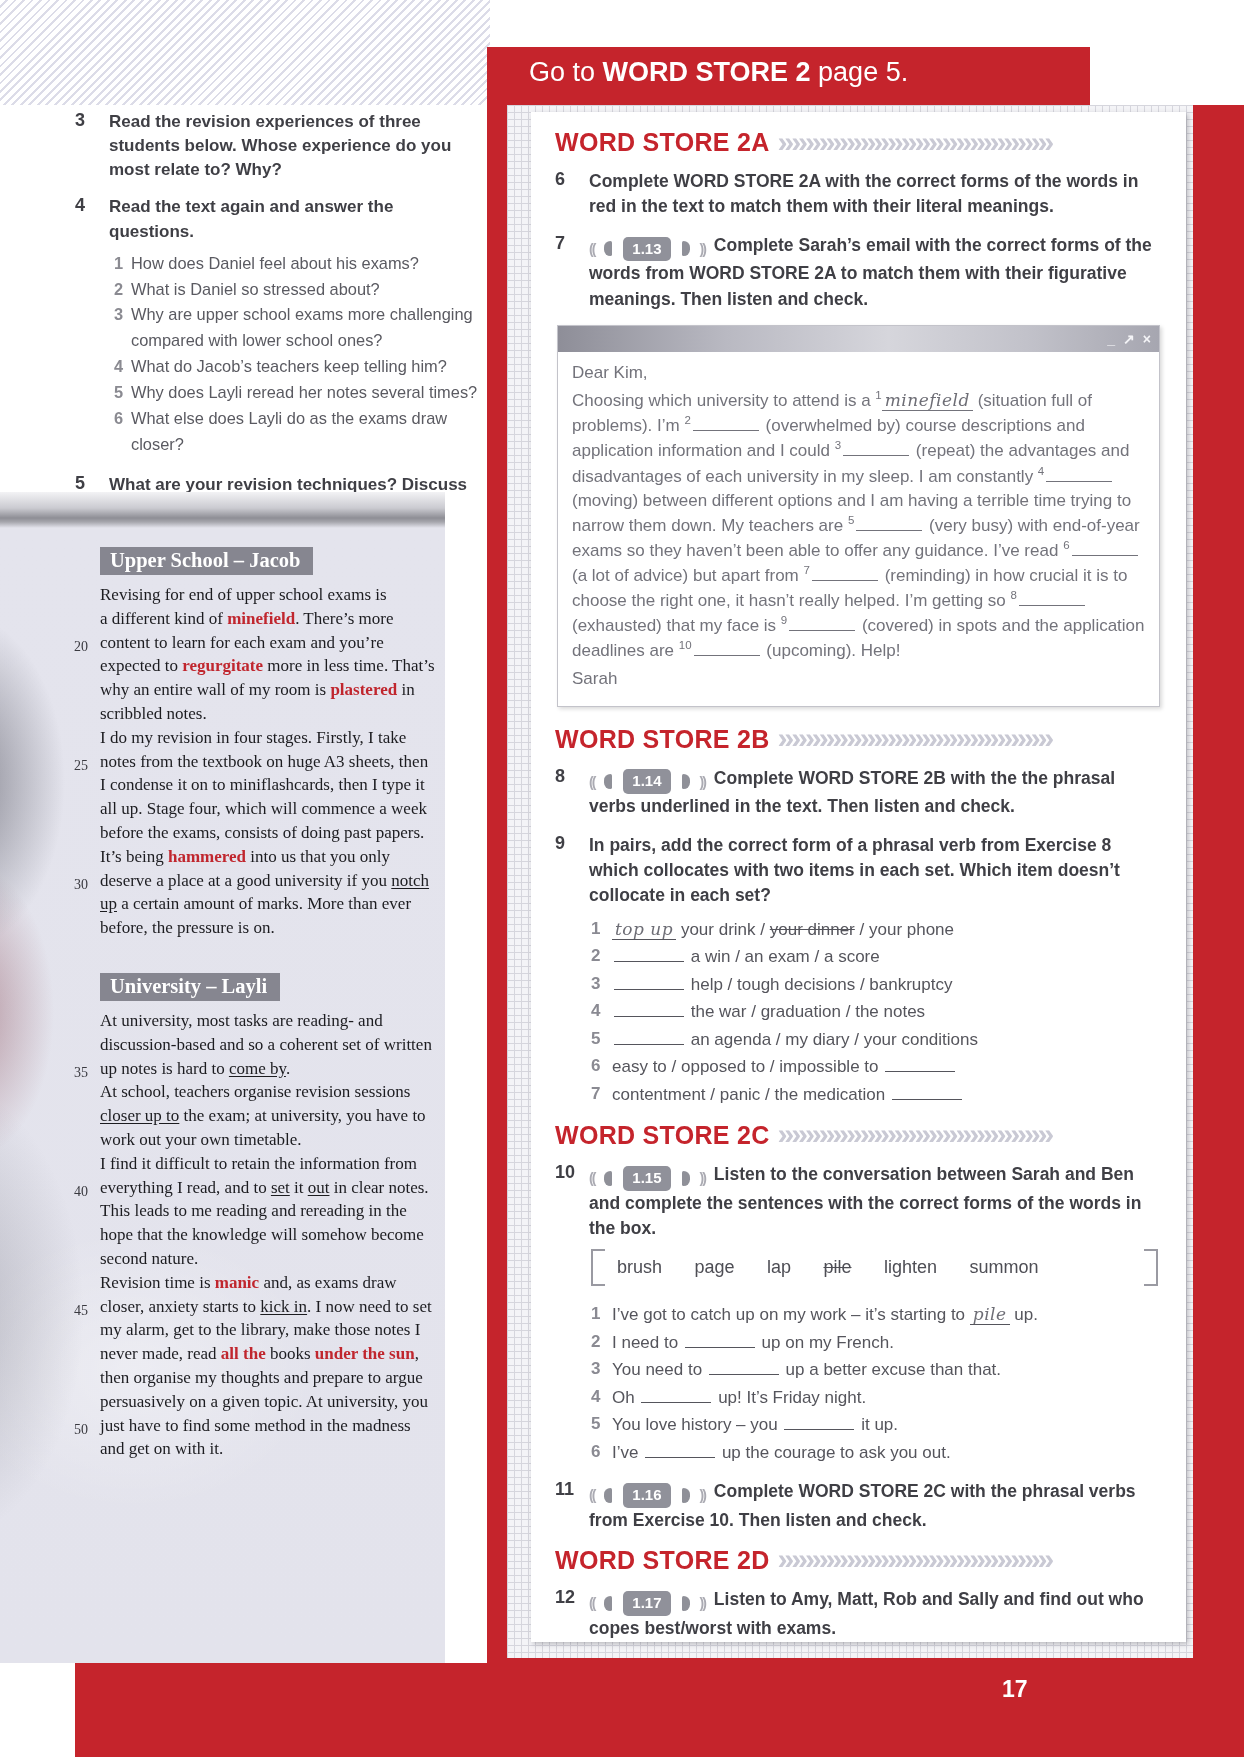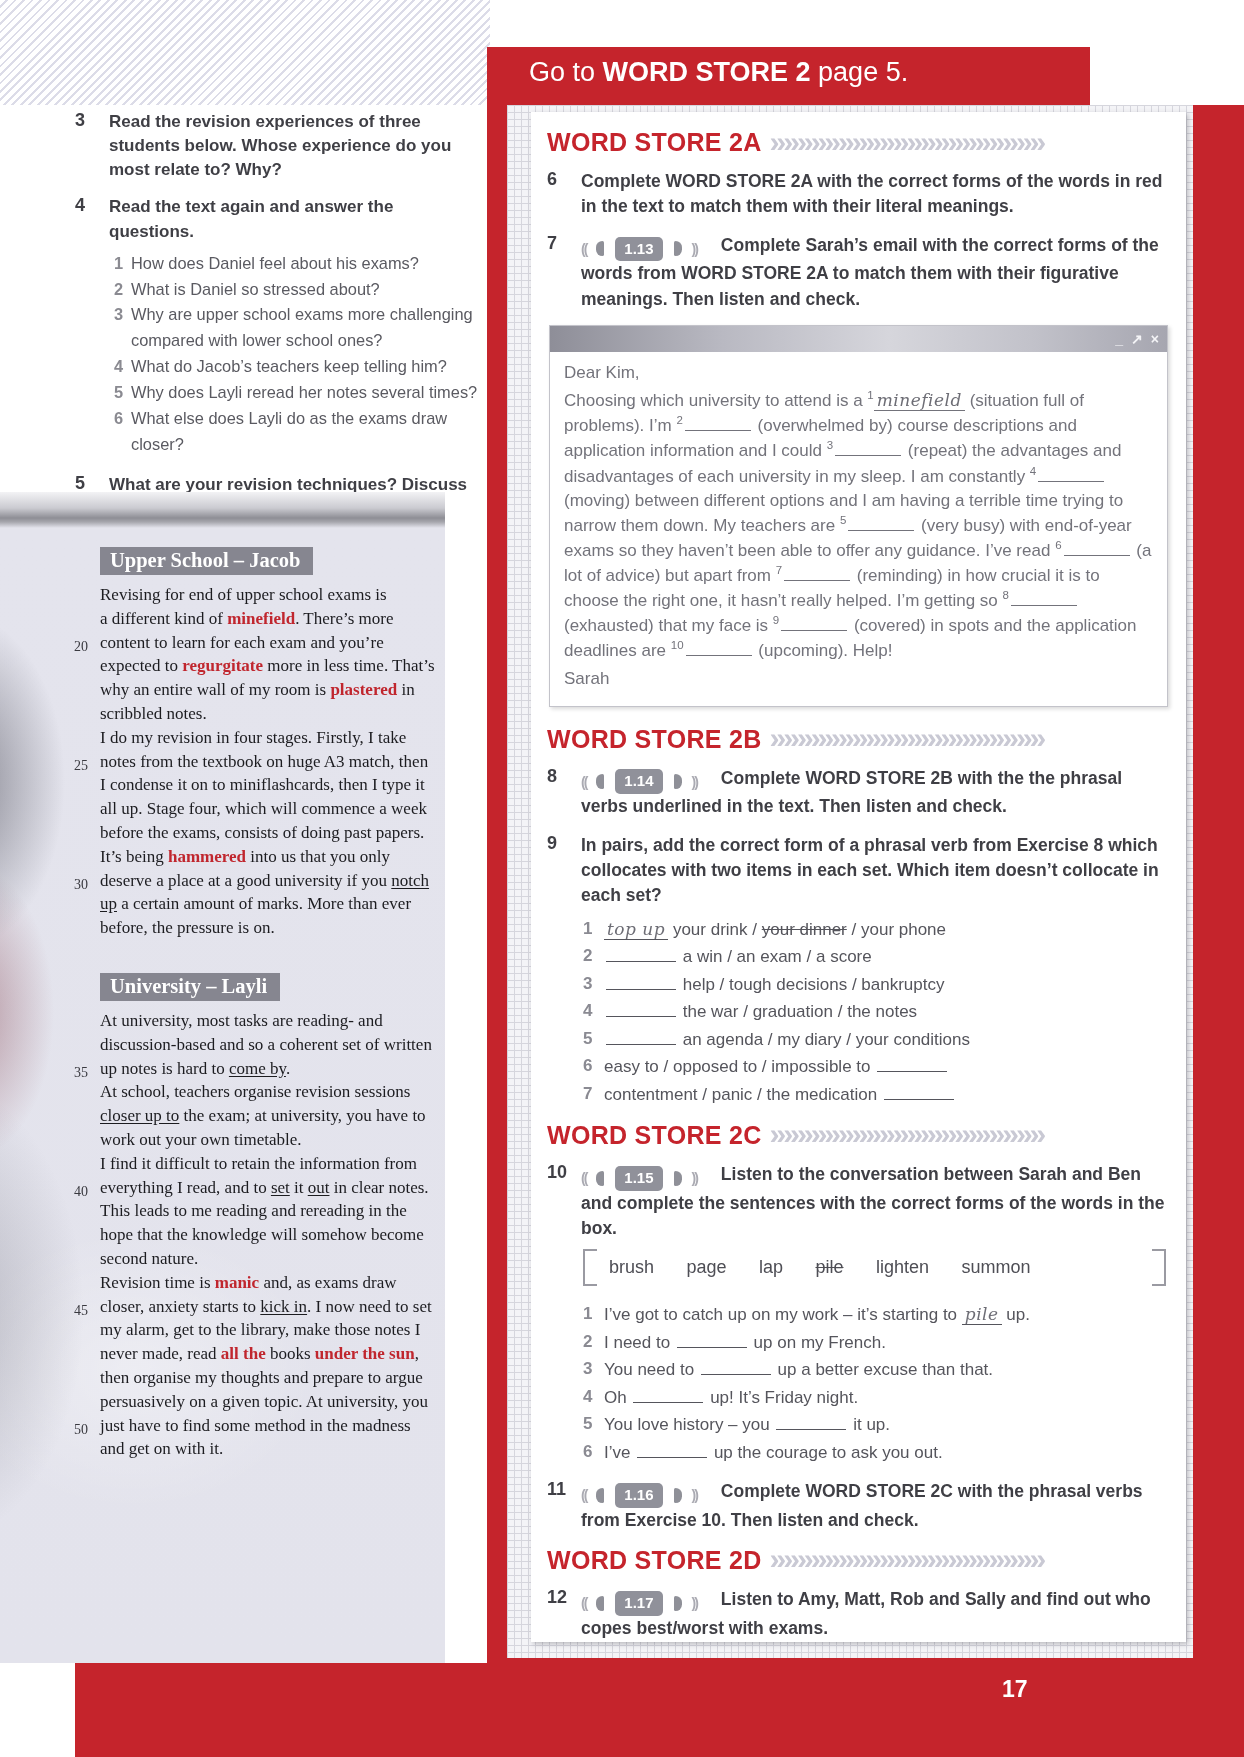--- a/index.html
+++ b/index.html
@@ -45,34 +45,34 @@
   .goto .strong{font-weight:bold;}
   .pagenum{position:absolute;left:1002px;top:1676px;color:#fff;font-size:23px;font-weight:bold;}
   .red-footer{position:absolute;left:75px;top:1663px;width:413px;height:94px;background:#c5242c;}
 
   
   .panel{position:absolute;left:507px;top:105px;width:686px;height:1553px;background-color:#f4f4f7;
     background-image:linear-gradient(#d6d6dd 1px,transparent 1px),
                      linear-gradient(90deg,#d6d6dd 1px,transparent 1px);
     background-size:7px 7px;}
   .panel-inner{position:absolute;left:24px;top:7px;right:7px;bottom:16px;background:#fff;
-    box-shadow:2px 2px 5px rgba(50,50,60,0.30);padding:10px 16px;box-sizing:border-box;overflow:hidden;}
+    box-shadow:2px 2px 5px rgba(50,50,60,0.30);padding:10px 24px;box-sizing:border-box;overflow:hidden;}
 
   .ws-title{color:#c5242c;font-size:25px;font-weight:bold;margin:6px 0 12px 0;
     display:flex;align-items:center;gap:8px;letter-spacing:0.3px;}
   .ws-title.later{margin-top:12px;}
   .chev{flex:1;overflow:hidden;white-space:nowrap;color:#c9c9d4;font-size:30px;
     letter-spacing:-3px;line-height:26px;height:28px;}
   .chev::after{content:"»»»»»»»»»»»»»»»»»»»»";}
 
   .exr{display:flex;gap:8px;margin:0 0 13px 0;}
   .exr .enum{font-weight:bold;font-size:18px;color:#3f3f45;min-width:26px;}
   .exr .ebody{flex:1;font-size:17.5px;font-weight:bold;color:#3f3f45;line-height:1.45;}
 
-  .audio{display:inline-flex;align-items:center;gap:10px;margin-right:24px;vertical-align:-3px;}
+  .audio{display:inline-flex;align-items:center;gap:10px;margin-right:9px;vertical-align:-3px;}
   .audio .wv{color:#aaaab2;font-size:14px;font-weight:bold;letter-spacing:-2px;}
   .audio .wv.l::after{content:"((";}
   .audio .wv.r::after{content:"))";}
   .audio .half{width:8px;height:15px;background:#8f9098;display:inline-block;}
   .audio .half.l{border-radius:8px 2px 2px 8px;}
   .audio .half.r{border-radius:2px 8px 8px 2px;}
   .audio .chip{background:#90919a;color:#fff;font-weight:bold;font-size:15px;
     padding:1px 9px 2px;border-radius:5px;margin:0 1px;}
 
   
@@ -202,21 +202,21 @@
           <span><span>scribbled notes.</span></span>
         </div>
 
         <div class="tline">
           <span class="lineno"></span>
           <span><span>I do my revision in four stages. Firstly, I take</span></span>
         </div>
 
         <div class="tline">
           <span class="lineno">25</span>
-          <span><span>notes from the textbook on huge A3 match, then</span></span>
+          <span><span>notes from the textbook on huge A3 sheets, then</span></span>
         </div>
 
         <div class="tline">
           <span class="lineno"></span>
           <span><span>I condense it on to miniflashcards, then I type it</span></span>
         </div>
 
         <div class="tline">
           <span class="lineno"></span>
           <span><span>all up. Stage four, which will commence a week</span></span>

